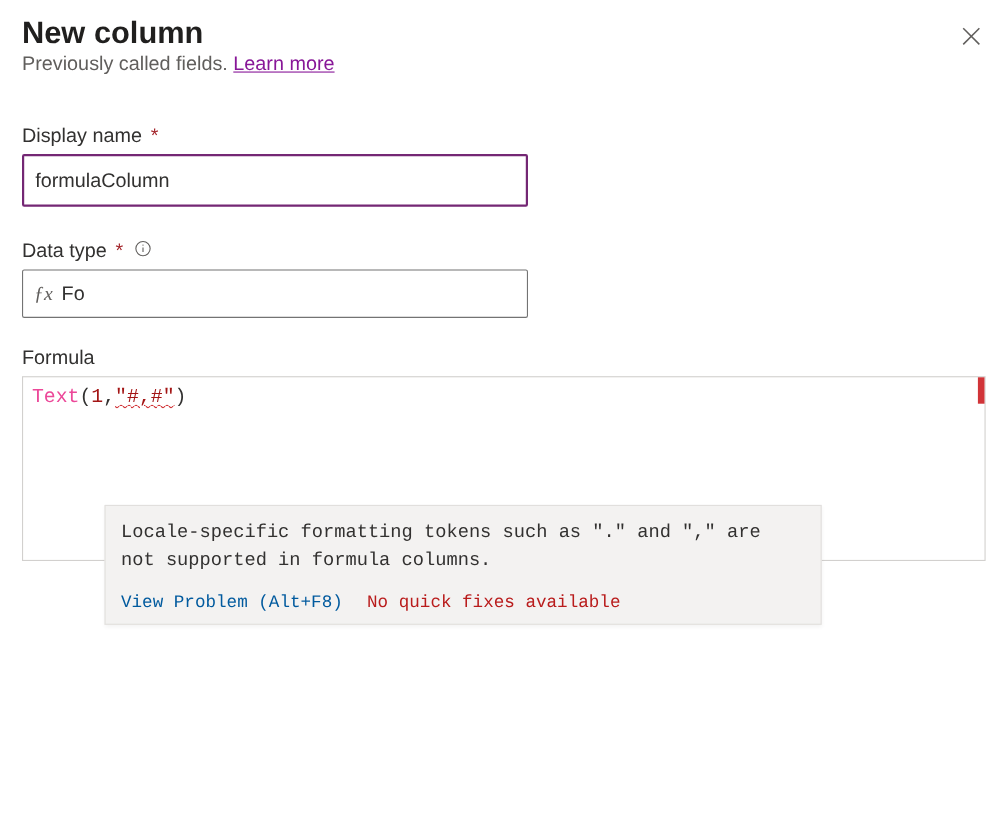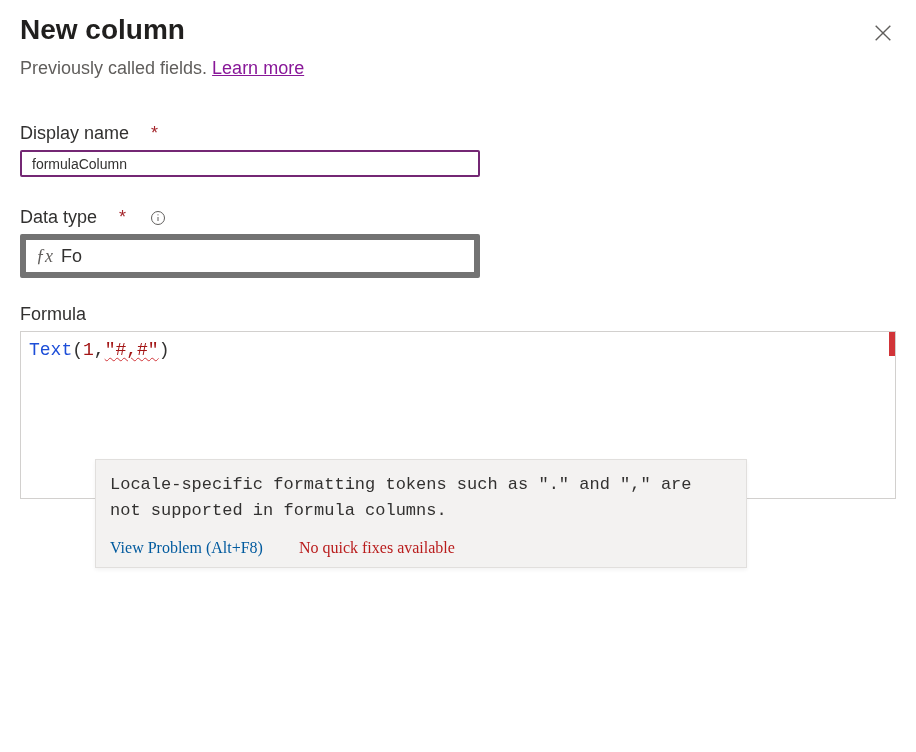--- a/index.html
+++ b/index.html
@@ -21,21 +21,21 @@
     position: absolute;
     top: 22px;
     right: 22px;
     width: 22px;
     height: 22px;
     cursor: pointer;
     color: #605e5c;
   }
   .close-btn svg { width: 100%; height: 100%; }
   h1.title {
-    margin: 0 0 12px 0;
+    margin: 0 0 2px 0;
     font-size: 28px;
     font-weight: 600;
     color: #201f1e;
   }
   .subtitle {
     font-size: 18px;
     color: #605e5c;
     margin-bottom: 44px;
   }
   .subtitle a {
@@ -44,64 +44,63 @@
     cursor: pointer;
   }
   .field-group {
     margin-bottom: 30px;
   }
   .field-label {
     font-size: 18px;
     color: #323130;
     margin-bottom: 6px;
     display: flex;
-    align-items: center;
-    gap: 20px;
+    gap: 6px;
   }
   .required-star {
     color: #a4262c;
     font-size: 18px;
     margin-left: 2px;
   }
   .info-icon {
     width: 16px;
     height: 16px;
     color: #605e5c;
     display: inline-flex;
     align-items: center;
     justify-content: center;
     margin-left: 4px;
   }
   .info-icon svg { width: 16px; height: 16px; }
   .text-input {
     width: 460px;
-    height: 27px;
+    height: 48px;
     border: 2px solid #742774;
     border-radius: 2px;
-    font-size: 14px;
+    font-size: 18px;
     padding: 0 10px;
     outline: none;
     color: #323130;
     background: #fff;
   }
   .textarea-input {
     width: 460px;
     height: 95px;
     border: 1px solid #8a8886;
     border-radius: 2px;
     font-size: 16px;
     padding: 8px;
     outline: none;
     resize: none;
     background: #fff;
   }
   .select-wrap {
     width: 460px;
     height: 44px;
-    border: 6px solid #737373;
+    border: 1px solid #737373;
     border-radius: 2px;
     display: flex;
     align-items: center;
     padding: 0 10px;
     background: #fff;
     position: relative;
   }
   .fx-icon {
     font-style: italic;
     font-family: Georgia, serif;
@@ -117,21 +116,21 @@
     width: 876px;
     height: 168px;
     border: 1px solid #d2d0ce;
     background: #fff;
     font-family: Consolas, "Courier New", monospace;
     font-size: 18px;
     padding: 6px 8px;
     position: relative;
     line-height: 1.4;
   }
-  .tok-fn { color: #1d4ed8; }
+  .tok-fn { color: #ec4899; }
   .tok-num { color: #a31515; }
   .tok-str { color: #a31515; }
   .tok-plain { color: #323130; }
   .str-err {
     text-decoration-line: underline;
     text-decoration-style: wavy;
     text-decoration-color: #d13438;
     text-decoration-thickness: 1px;
     text-underline-offset: 2px;
   }
@@ -159,22 +158,22 @@
   .tooltip-msg {
     font-family: Consolas, "Courier New", monospace;
     color: #323130;
     line-height: 1.55;
     margin-bottom: 14px;
     white-space: pre-wrap;
   }
   .tooltip-actions {
     display: flex;
     align-items: center;
-    gap: 36px;
-    font-family: Liberation Serif, serif;
+    gap: 22px;
+    font-family: Liberation Mono, monospace;
     font-size: 16px;
   }
   .tooltip-link {
     color: #005a9e;
     cursor: pointer;
   }
   .tooltip-muted {
     color: #b91c1c;
   }
 </style>

